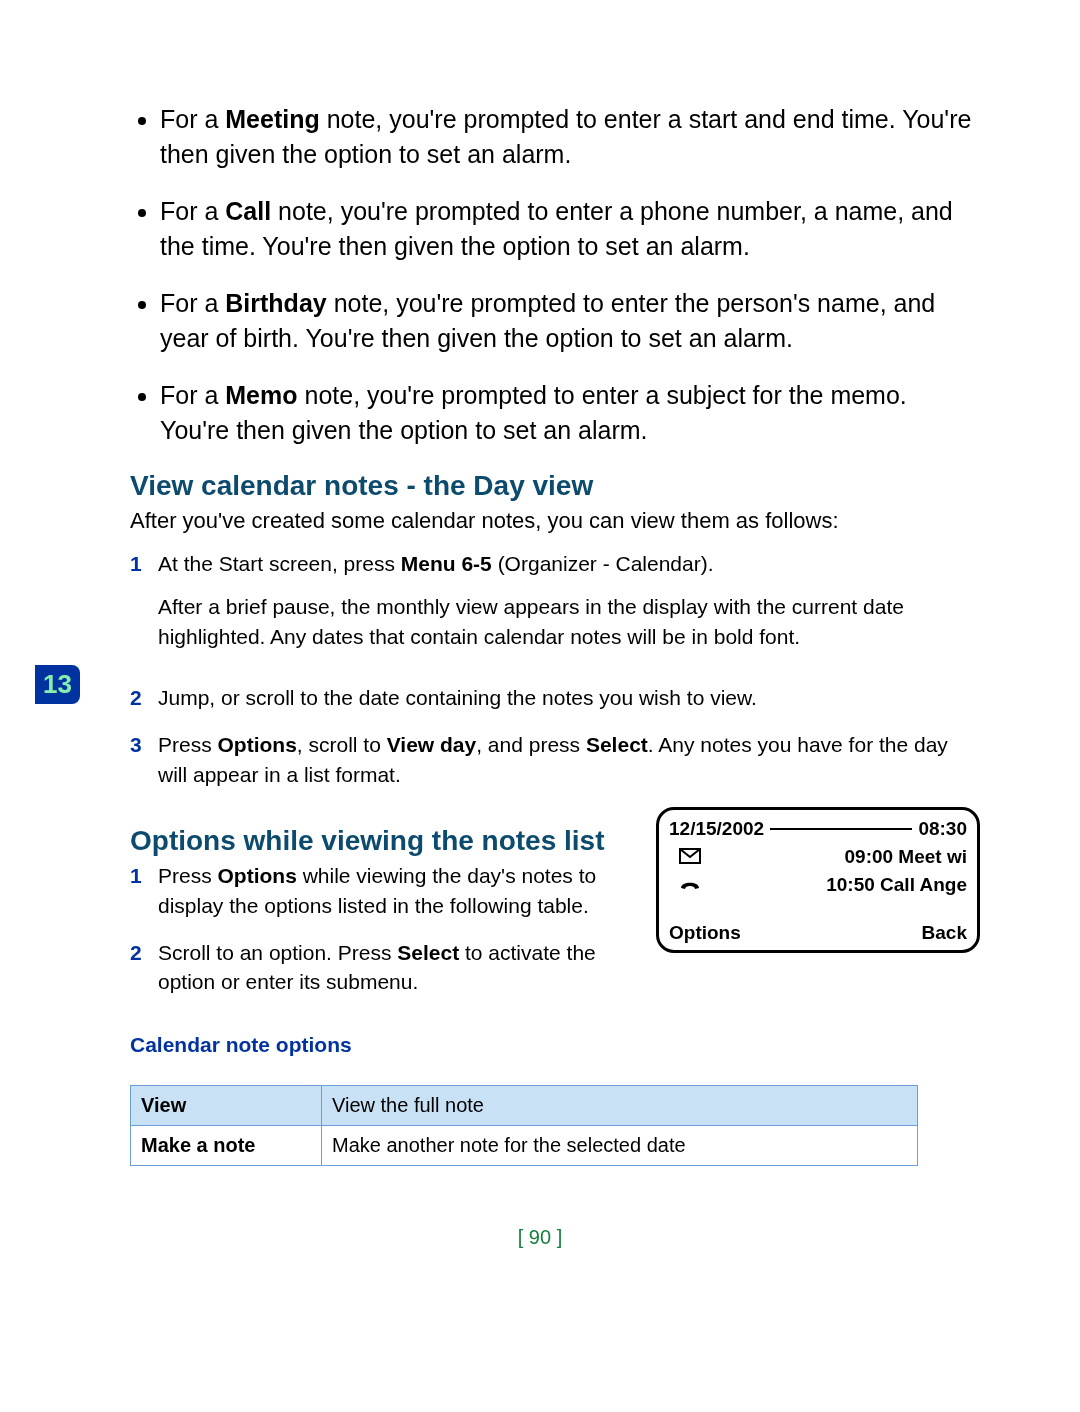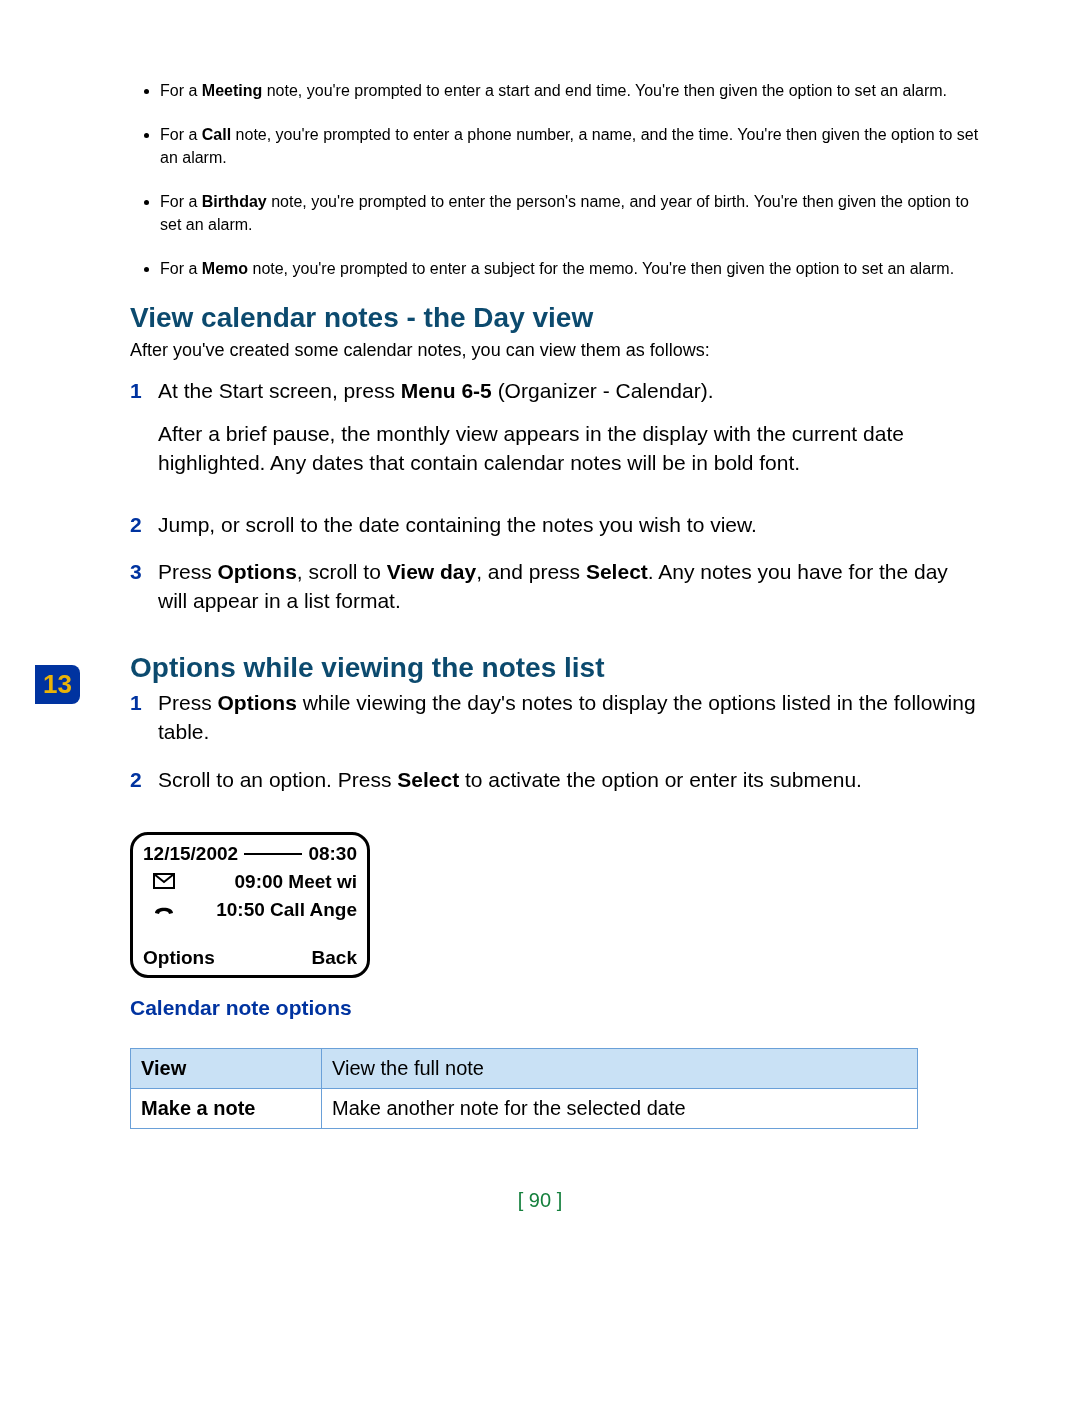--- a/index.html
+++ b/index.html
@@ -12,45 +12,46 @@
   }
   .page {
     padding: 80px 100px 40px 100px;
     position: relative;
   }
   .chapter-tab {
     position: absolute;
     left: 35px;
     top: 665px;
     background: #0033a0;
-    color: #eab308;
+    color: #86efac;
     font-size: 26px;
     font-weight: bold;
     padding: 4px 8px;
     border-radius: 0 8px 8px 0;
   }
   ul.bullets {
     list-style-type: disc;
     margin: 0 0 20px 0;
     padding-left: 60px;
   }
   ul.bullets li {
     margin-bottom: 22px;
-    font-size: 16px;
+    font-size: 25px;
     line-height: 1.4;
+    margin-top: 22px;
   }
   h2.section {
     color: #0c4a6e;
     font-size: 28px;
     font-weight: bold;
     margin: 18px 0 4px 30px;
   }
   p.intro {
     margin: 4px 0 12px 30px;
-    font-size: 18px;
+    font-size: 22px;
     line-height: 1.4;
   }
   .steps-block {
     margin-left: 30px;
   }
   .step {
     display: flex;
     margin-bottom: 18px;
     font-size: 21px;
     line-height: 1.4;
@@ -65,27 +66,26 @@
     flex: 1;
   }
   .step-text p {
     margin: 0 0 14px 0;
   }
   .two-col {
     display: flex;
     gap: 20px;
     align-items: flex-start;
     margin-left: 30px;
-    flex-direction: column;
   }
   .two-col .left {
     flex: 1;
   }
   .two-col .right {
-    width: 240px;
+    width: 324px;
     flex-shrink: 0;
   }
   .phone-screen {
     border: 3px solid #000;
     border-radius: 18px;
     background: #fff;
     padding: 8px 10px 6px 10px;
     font-family: "Arial Narrow", Arial, sans-serif;
     font-weight: bold;
     font-size: 19px;

